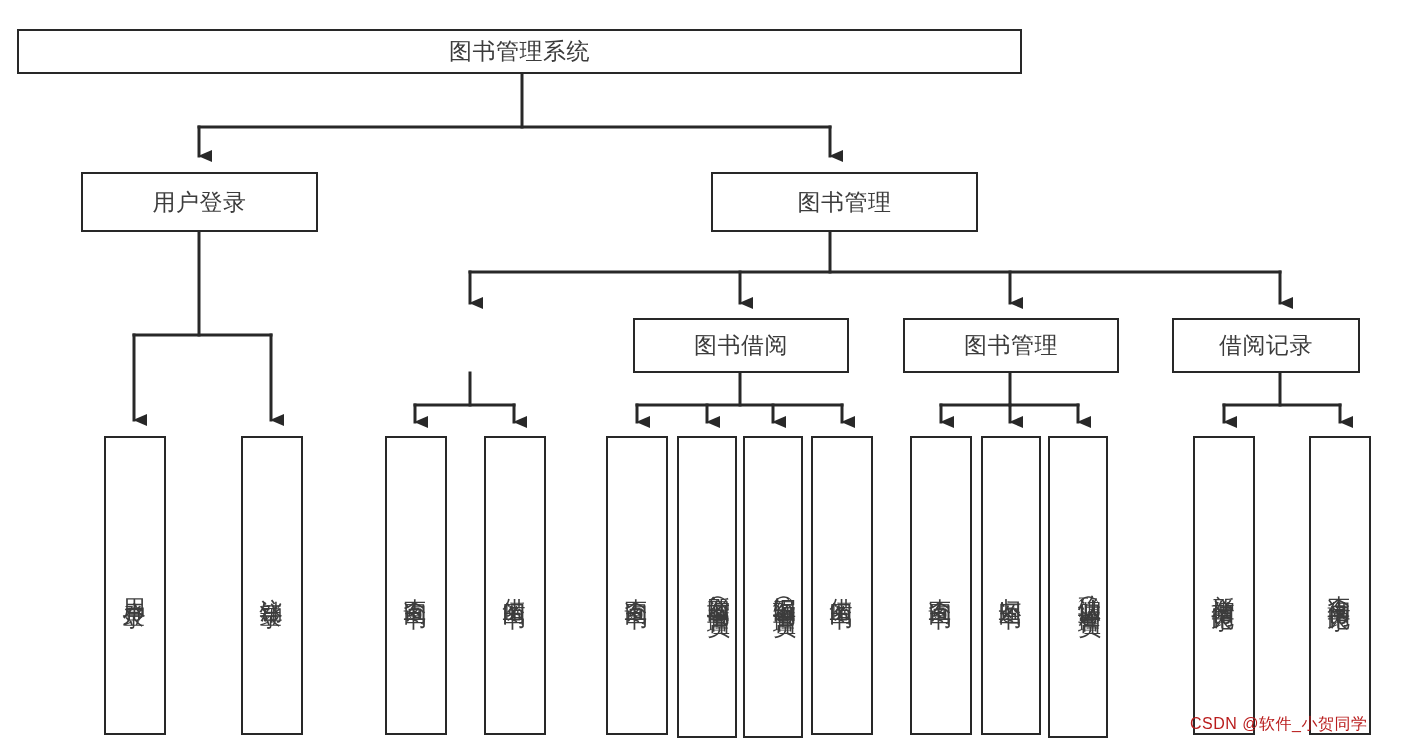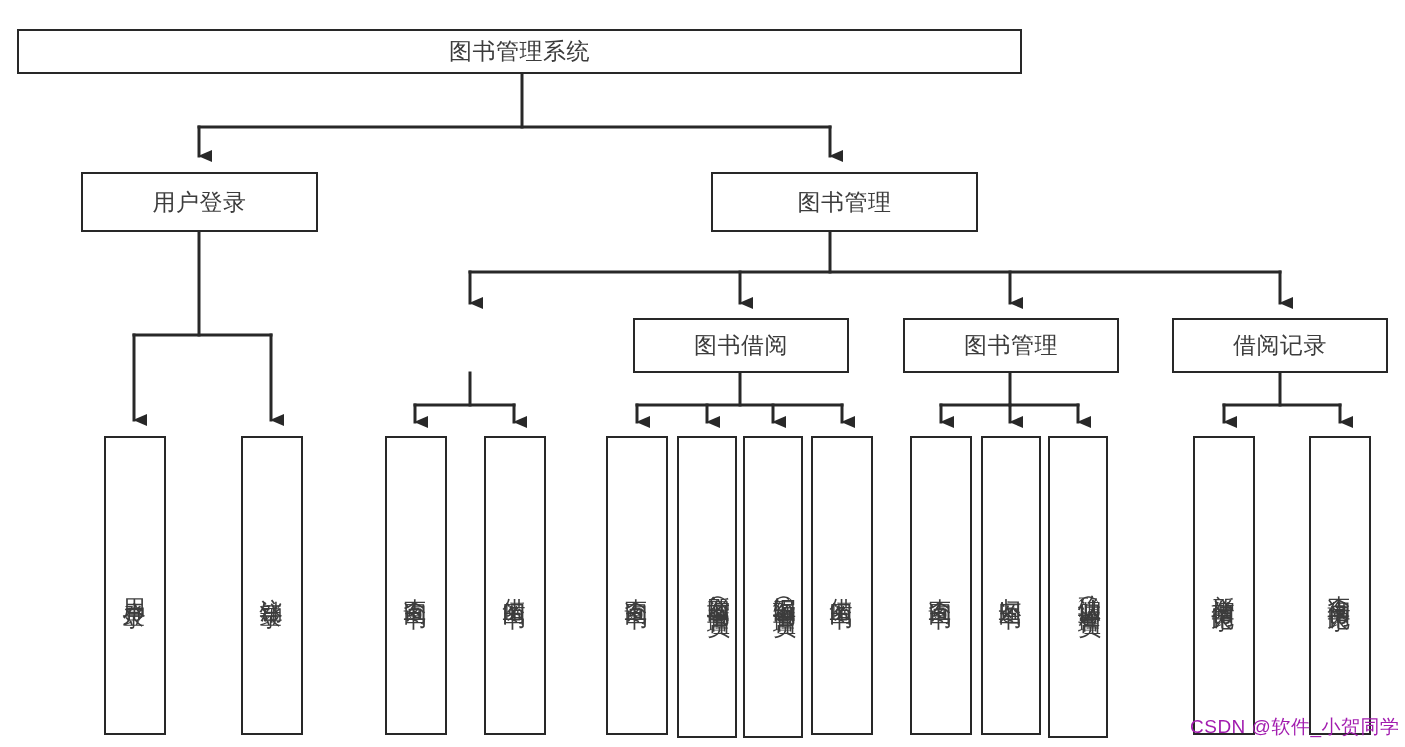--- a/index.html
+++ b/index.html
@@ -49,22 +49,22 @@
   .node.vert.centered {
     align-items: center;
     padding-top: 0;
   }
   .node .label {
     display: block;
     white-space: nowrap;
   }
   .watermark {
     position: absolute;
-    font-size: 19px;
-    color: #a21caf;
+    font-size: 16px;
+    color: #b91c1c;
     white-space: nowrap;
     letter-spacing: 0.5px;
   }
 </style>
 </head>
 <body>
 
 <div id="canvas">
 
   <svg id="edges" viewBox="0 0 1405 747" xmlns="http://www.w3.org/2000/svg">
@@ -128,21 +128,21 @@
   <div class="node horiz" style="left:711px; top:172px; width:267px; height:60px;">
     <span class="label">图书管理</span>
   </div>
 
   <div class="node horiz" style="left:633px; top:318px; width:216px; height:55px;font-family:Liberation Serif, serif;">
     <span class="label">图书借阅</span>
   </div>
   <div class="node horiz" style="left:903px; top:318px; width:216px; height:55px;">
     <span class="label">图书管理</span>
   </div>
-  <div class="node horiz" style="left:1172px; top:318px; width:216px; height:55px;">
+  <div class="node horiz" style="left:1172px; top:318px; width:188px; height:55px;">
     <span class="label">借阅记录</span>
   </div>
 
   <div class="node vert centered" style="left:104px; top:436px; width:62px; height:299px;">
     <span class="label">用户登录</span>
   </div>
   <div class="node vert centered" style="left:241px; top:436px; width:62px; height:299px;">
     <span class="label">注销登录</span>
   </div>
 

